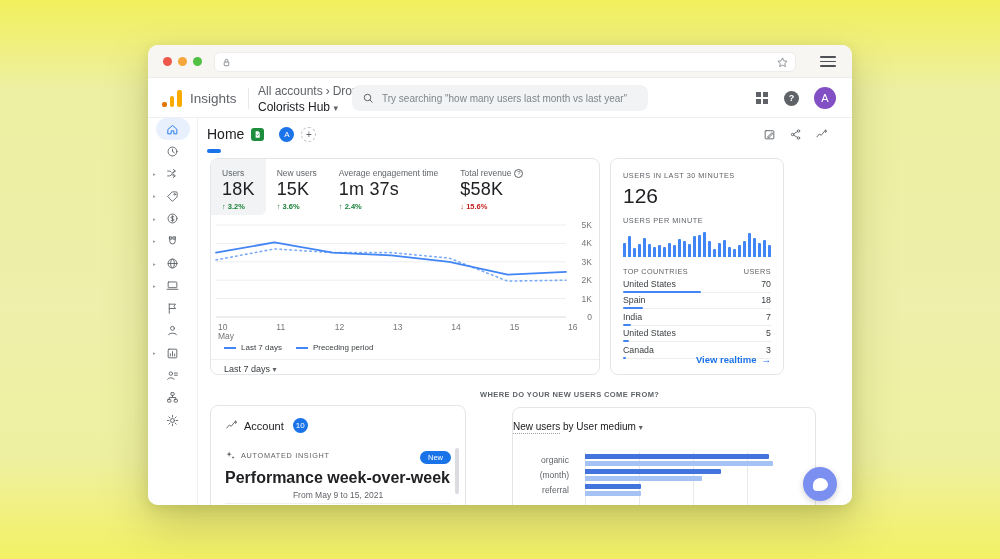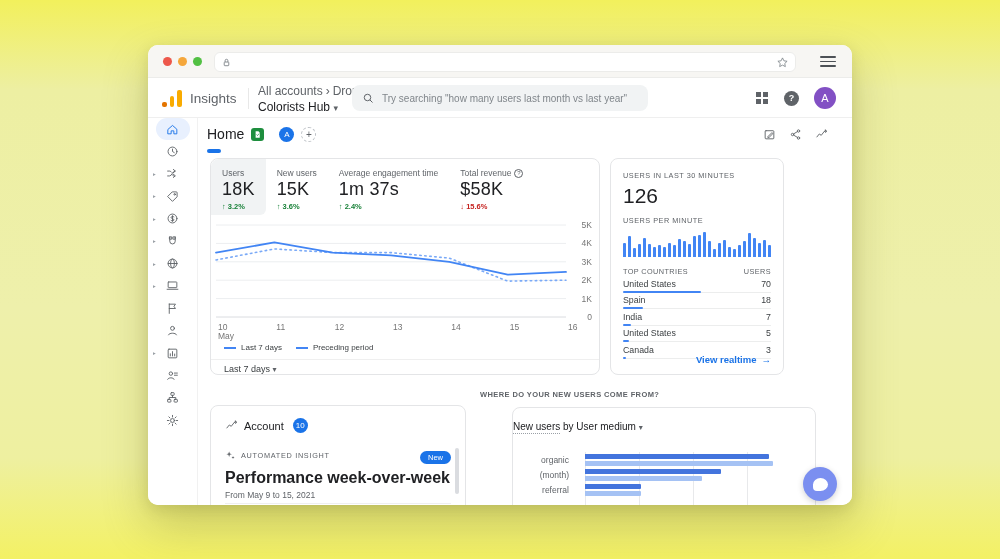--- a/index.html
+++ b/index.html
@@ -98,21 +98,21 @@
   .section-label { position:absolute; left:282px; top:272px; font-size:7.5px; letter-spacing:.4px; color:#5f6368; font-weight:700; }
   .in-card { left:12px; top:287px; width:256px; height:120px; padding:12px 14px; }
   .in-head { display:flex; align-items:center; gap:6px; }
   .in-head svg{ width:13px; height:13px; stroke:#5f6368; fill:none; stroke-width:1.7; stroke-linecap:round; stroke-linejoin:round; }
   .in-title { font-size:11px; color:#202124; }
   .in-badge { width:15px; height:15px; border-radius:50%; background:#1a73e8; color:#fff; font-size:8px; display:flex; align-items:center; justify-content:center; margin-left:3px; }
   .in-kicker { display:flex; align-items:center; gap:5px; margin-top:17px; font-size:7.3px; letter-spacing:.7px; color:#5f6368; }
   .in-kicker svg { width:11px; height:11px; fill:#5f6368; }
   .new-pill { position:absolute; right:14px; top:45px; background:#1a73e8; color:#fff; font-size:7.5px; padding:2px 8px; border-radius:9px; }
   .in-headline { font-size:16px; font-weight:700; color:#202124; margin-top:8px; }
-  .in-sub { font-size:8.5px; color:#5f6368; margin-top:3px; }
+  .in-sub { font-size:8.5px; color:#5f6368; margin-top:3px;text-align:center; }
   .in-div { position:absolute; left:14px; right:14px; top:97px; height:1px; background:#efefef; }
   .in-scroll { position:absolute; right:6px; top:42px; width:4px; height:46px; background:#dadce0; border-radius:2px; }
 
   
   .aq-card { left:282px; top:289px; width:304px; height:120px; padding:13px 0;margin-left:32px; }
   .aq-control { font-size:10px; color:#202124; cursor:pointer; }
   .aq-control .dotted { border-bottom:1.5px dotted #9aa0a6; padding-bottom:1px; }
   .aq-control .rest { color:#202124; }
   .aq-control .caret { color:#5f6368; font-size:8px; }
   .aq-chart { position:absolute; left:0; right:14px; top:44px; bottom:0; }

